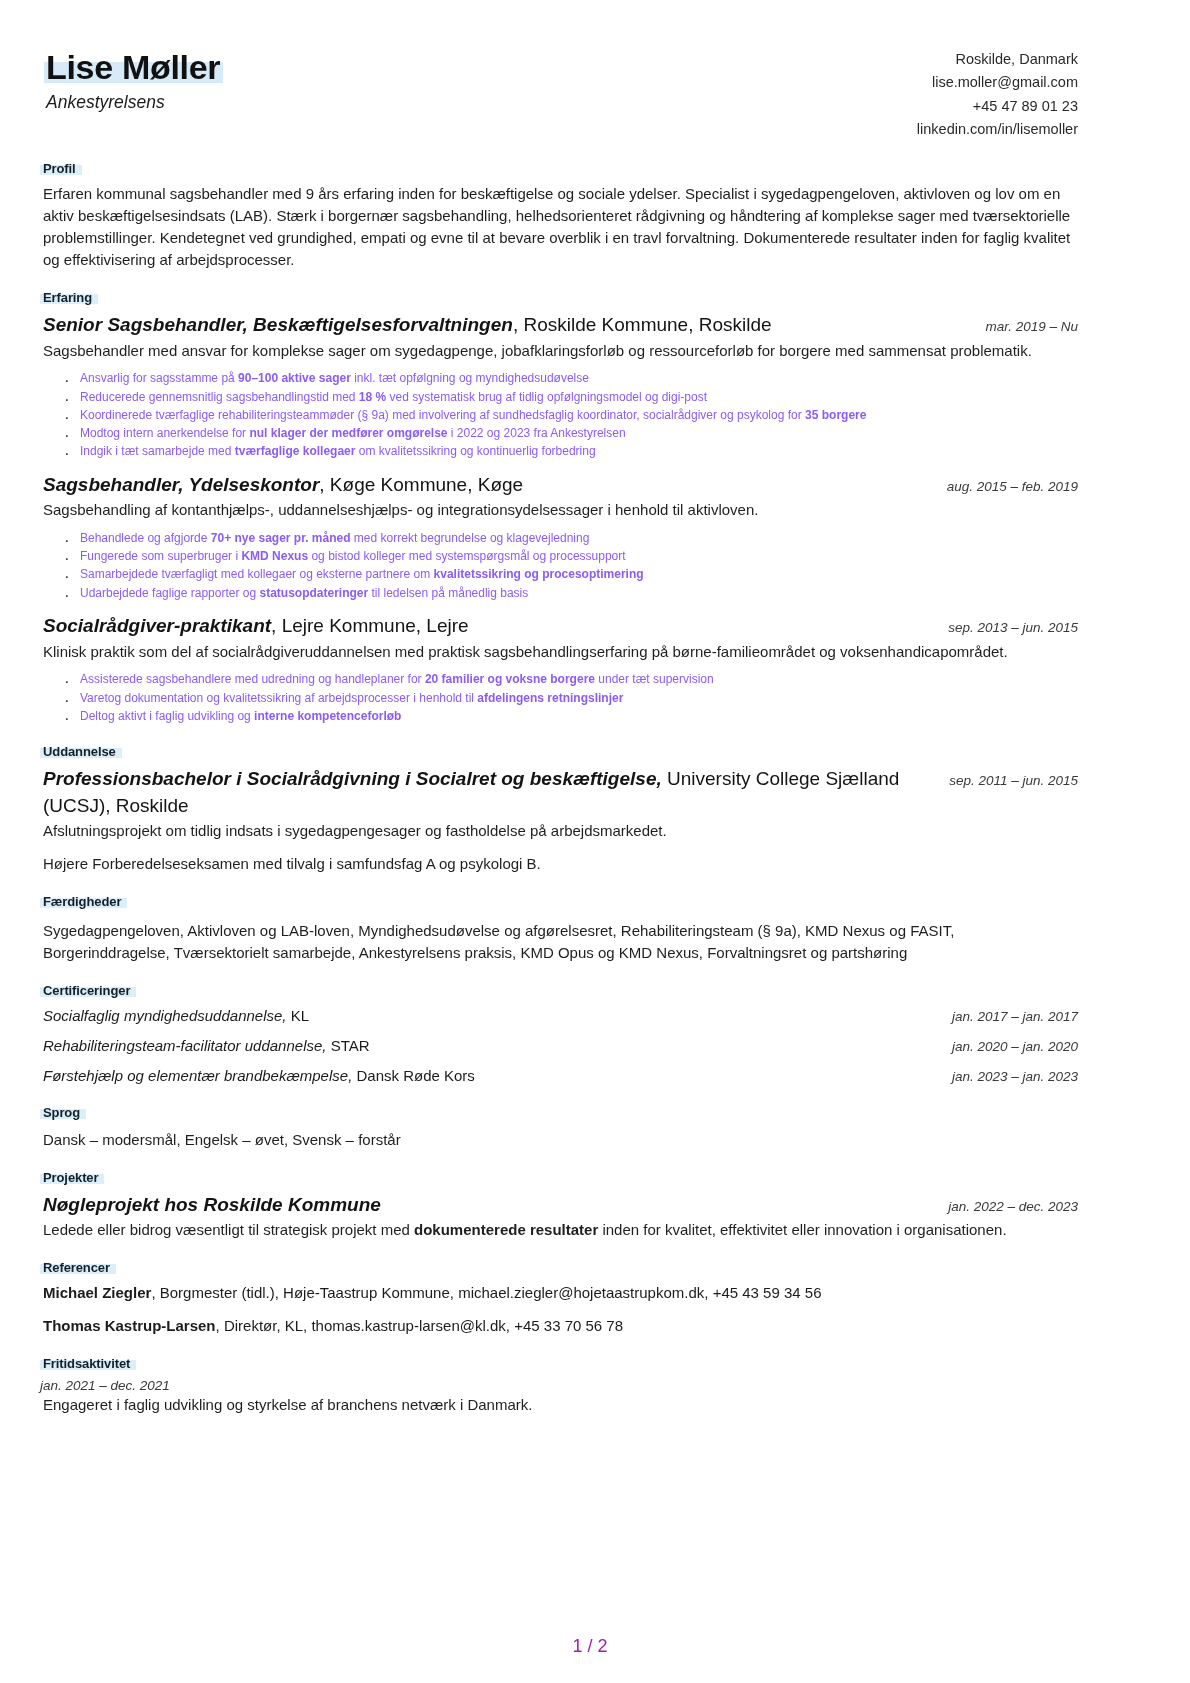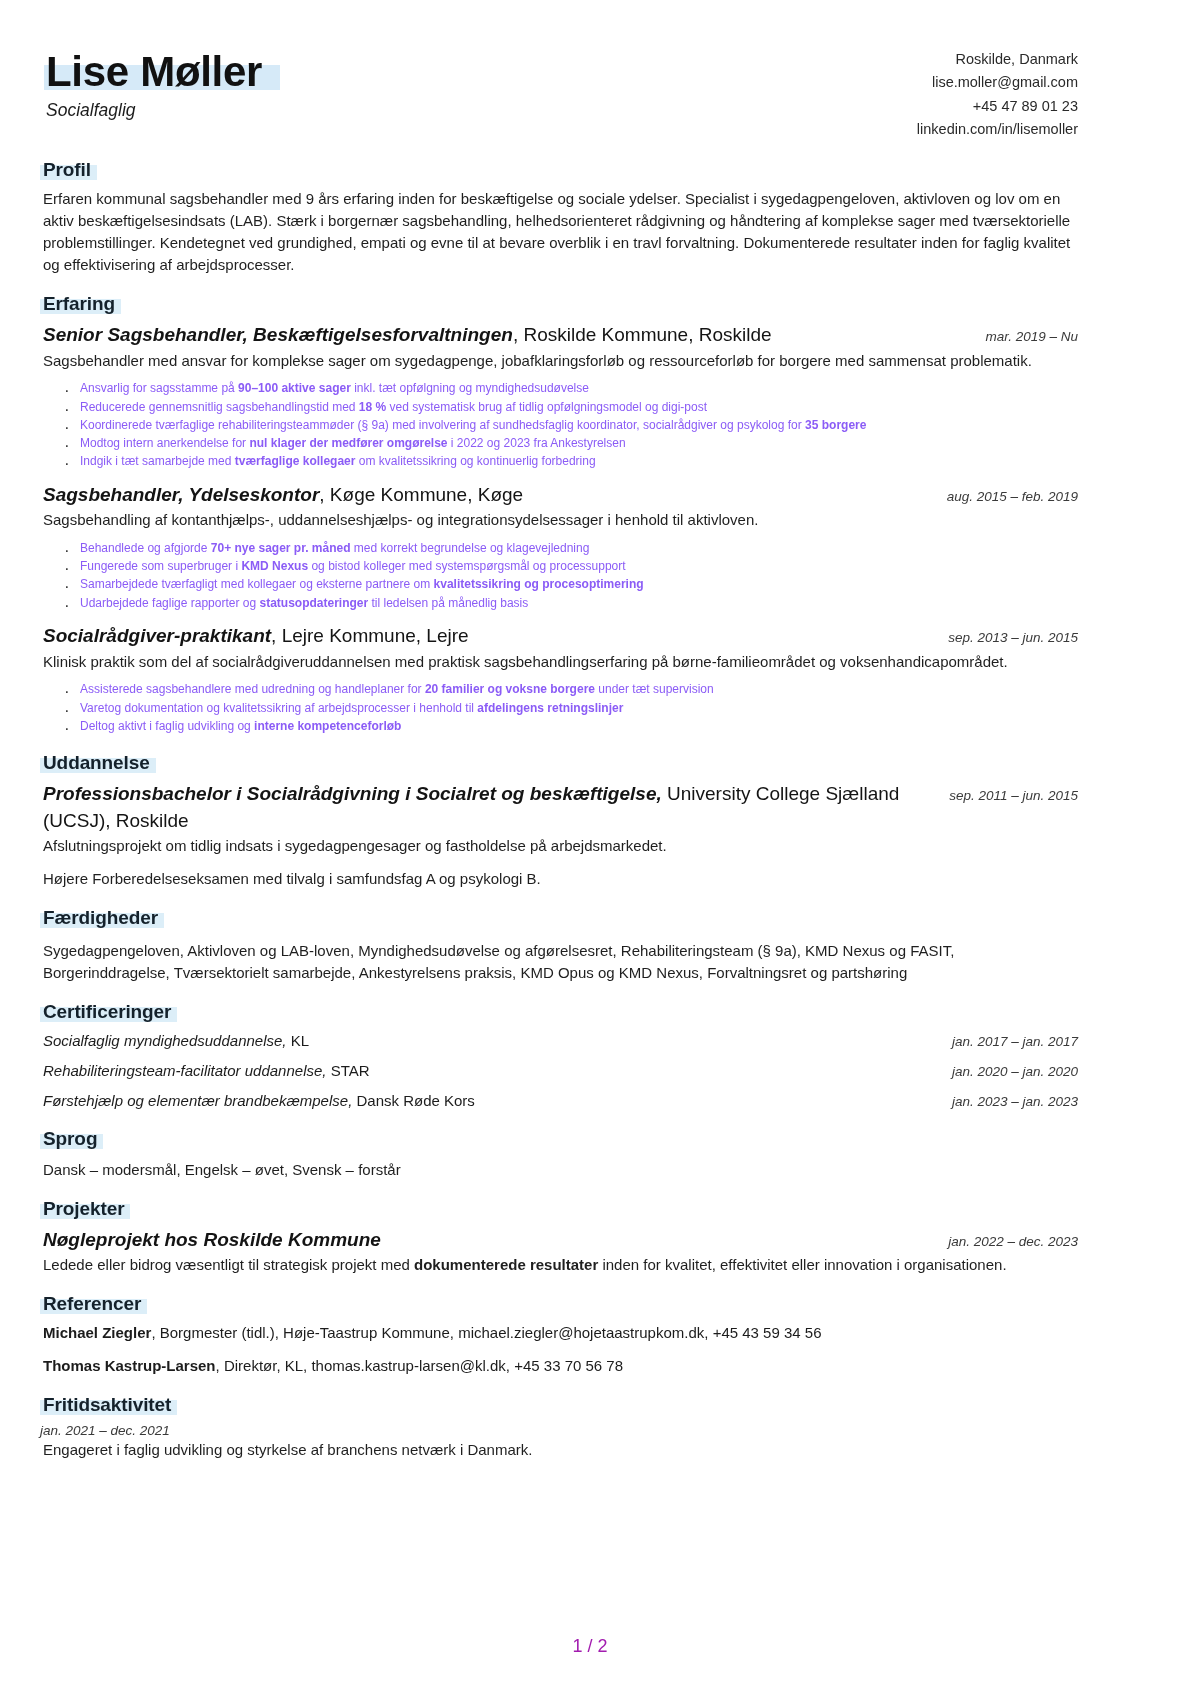--- a/index.html
+++ b/index.html
@@ -24,28 +24,28 @@
   }
   
   .header {
     display: flex;
     align-items: flex-start;
     justify-content: space-between;
     padding-left: 4px;
   }
   .identity { padding-top: 6px; }
   .name {
-    font-size: 42px;
+    font-size: 34px;
     font-weight: bold;
     letter-spacing: -0.3px;
     line-height: 1.05;
     color: #111111;
     display: inline-block;
     background: linear-gradient(to bottom, rgba(255,255,255,0) 0%, rgba(255,255,255,0) 34%, #d6eaf8 34%, #d6eaf8 92%, rgba(255,255,255,0) 92%);
-    padding: 0 18px 0 2px;
+    padding: 0 3px 0 2px;
     margin: 0;
   }
   .role {
     font-size: 17.5px;
     font-style: italic;
     color: #1c1c1c;
     margin-top: 6px;
     padding-left: 2px;
   }
   .contact {
@@ -53,21 +53,21 @@
     font-size: 14.5px;
     line-height: 1.62;
     color: #2a2a2a;
     padding-top: 4px;
   }
   .contact div { white-space: nowrap; }
 
   
   .section { margin-top: 17px; }
   .section-title {
-    font-size: 19px;
+    font-size: 13px;
     font-weight: bold;
     color: #14212b;
     display: inline-block;
     padding: 0 6px 0 3px;
     background: linear-gradient(to bottom, rgba(255,255,255,0) 0%, rgba(255,255,255,0) 26%, #dceef8 26%, #dceef8 96%, rgba(255,255,255,0) 96%);
     margin: 0 0 7px 0;
     letter-spacing: -0.1px;
   }
 
   .para {
@@ -177,21 +177,21 @@
   }
 </style>
 </head>
 <body>
 
 <div class="page">
 
   <div class="header">
     <div class="identity">
       <div class="name">Lise Møller</div>
-      <div class="role">Socialfaglig</div>
+      <div class="role">Ankestyrelsens</div>
     </div>
     <div class="contact">
       <div>Roskilde, Danmark</div>
       <div>lise.moller@gmail.com</div>
       <div>+45 47 89 01 23</div>
       <div>linkedin.com/in/lisemoller</div>
     </div>
   </div>
 
   <div class="section">

